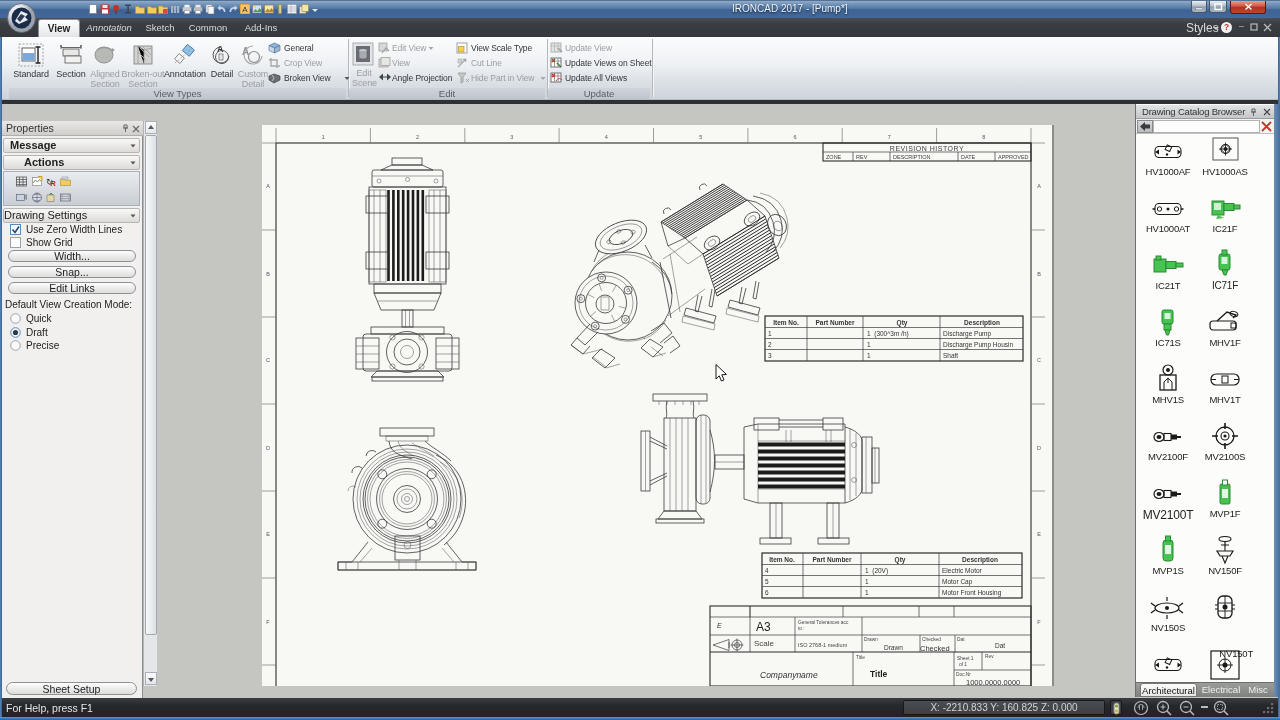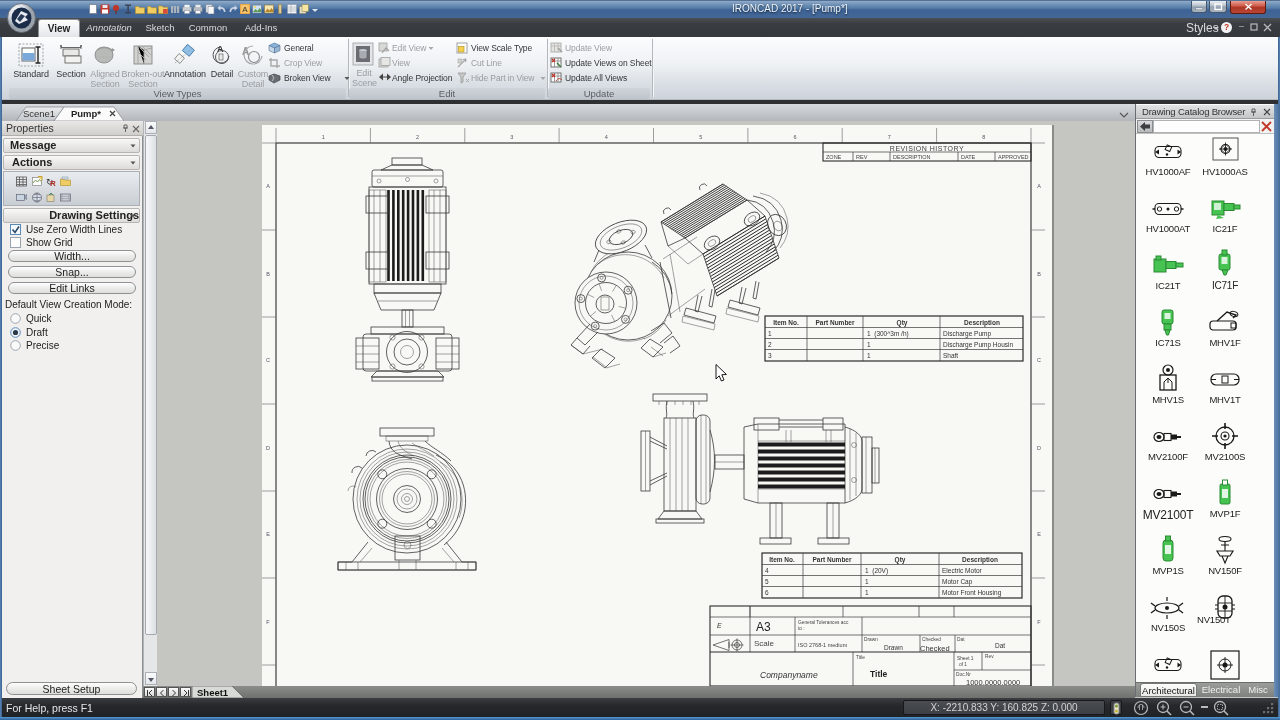--- a/index.html
+++ b/index.html
@@ -366,52 +366,36 @@
         <svg width="13" height="12">
           <rect x="1" y="1" width="10" height="9" fill="#fdfdfd" stroke="#555" stroke-width="0.8"></rect>
           <path d="M1 4 h10 M4.5 1 v9 M8 1 v9" stroke="#777" stroke-width="0.7"></path>
           <path d="M2 2 l3 3 m0-3 l-3 3" stroke="#c03428" stroke-width="1.2"></path>
           <path d="M6 9 c2-3 4-3 6-1" stroke="#b04030" stroke-width="1" fill="none"></path>
         </svg>
       </div>
       <div class="t" style="position:absolute;left:565px;top:36px;width:120px;height:10px;font-size:8.5px;color:#33363a;letter-spacing:-0.1px;">Update All Views</div>
     </div>
     <div style="position:absolute;left:0px;top:100px;width:1280px;height:4px;background:#2e3034;"></div>
-    <div style="position:absolute;left:0px;top:104px;width:1135px;height:17px;background:linear-gradient(#d8dbdf,#b2b6bb);">
-      <svg width="1135" height="17" style="position:absolute;left:0;top:0">
-      <defs>
-       <linearGradient id="tgrad" x1="0" y1="0" x2="0" y2="1">
-            <stop offset="0%" stop-color="#eceef0"></stop>
-            <stop offset="100%" stop-color="#c2c6ca"></stop>
-          </linearGradient>
-      </defs>
-      <polygon points="16,17 26,3 64,3 54,17" fill="url(#tgrad)" stroke="#8a8d92" stroke-width="0.8"></polygon>
-      <polygon points="54,17 64,3 114,3 124,17" fill="#fafafa" stroke="#8a8d92" stroke-width="0.8"></polygon>
-      <text x="39" y="13" font-size="9.5" fill="#333" text-anchor="middle">Scene1</text>
-      <text x="86" y="13" font-size="9.5" fill="#222" font-weight="bold" text-anchor="middle">Pump*</text>
-      <path d="M110 7 l5 5 m0 -5 l-5 5" stroke="#444" stroke-width="1.2"></path>
-      <path d="M1120 9 l4 4 4-4" stroke="#555" stroke-width="1.2" fill="none"></path>
-    </svg>
-    </div>
     <div style="position:absolute;left:0px;top:121px;width:143px;height:577px;background:#f1f0ee;border-right:1px solid #8a8d92;">
       <div style="position:absolute;left:0px;top:0px;width:143px;height:15px;background:linear-gradient(#e9e8e6,#cfcecb);border-bottom:1px solid #b0afac;font-size:10.5px;color:#333;padding-left:6px;line-height:15px;">Properties<div style="position:absolute;left:122px;top:3px;width:7px;height:9px;">
           <svg width="7" height="9">
             <path d="M1 4 h5 M3.5 4 v4 M2 1 h3 v3 h-3z" stroke="#666" stroke-width="1" fill="none"></path>
           </svg>
         </div><div style="position:absolute;left:132px;top:4px;width:8px;height:8px;">
           <svg width="8" height="8">
             <path d="M1 1 l6 6 m0-6 l-6 6" stroke="#666" stroke-width="1.1"></path>
           </svg>
         </div></div>
       <div style="position:absolute;left:3px;top:17px;width:137px;height:15px;background:linear-gradient(#f8f8f7,#dcdbd9);border:1px solid #b6b5b3;border-radius:2px;font-size:11px;font-weight:bold;color:#222;padding-left:6px;line-height:13px;">Message<div style="position:absolute;left:126px;top:5px;width:6px;height:4px;">
           <svg width="6" height="4">
             <path d="M0.5 0.5 l2.5 3 2.5-3z" fill="#555"></path>
           </svg>
         </div></div>
-      <div style="position:absolute;left:3px;top:34px;width:137px;height:15px;background:linear-gradient(#f8f8f7,#dcdbd9);border:1px solid #b6b5b3;border-radius:2px;font-size:11px;font-weight:bold;color:#222;padding-left:8px;line-height:13px;">Actions<div style="position:absolute;left:126px;top:5px;width:6px;height:4px;">
+      <div style="position:absolute;left:3px;top:34px;width:137px;height:15px;background:linear-gradient(#f8f8f7,#dcdbd9);border:1px solid #b6b5b3;border-radius:2px;font-size:11px;font-weight:bold;color:#222;padding-left:20px;line-height:13px;">Actions<div style="position:absolute;left:126px;top:5px;width:6px;height:4px;">
           <svg width="6" height="4">
             <path d="M0.5 0.5 l2.5 3 2.5-3z" fill="#555"></path>
           </svg>
         </div></div>
       <div style="position:absolute;left:3px;top:50px;width:137px;height:35px;background:linear-gradient(#e9ecef,#c9ced4);border:1px solid #aab0b6;">
         <div style="position:absolute;left:12px;top:4px;width:11px;height:11px;">
           <svg width="11" height="11">
             <rect x="0.5" y="1" width="10" height="9" fill="#e8eaec" stroke="#555" stroke-width="0.8"></rect>
             <path d="M0.5 3.5 h10 M0.5 6 h10 M0.5 8.5 h10 M3.5 1 v9 M7 1 v9" stroke="#555" stroke-width="0.8"></path>
           </svg>
@@ -453,21 +437,21 @@
             <path d="M5 3 v-2 m0 0 l-2 2 m2-2 l2 2" stroke="#586" stroke-width="1"></path>
           </svg>
         </div>
         <div style="position:absolute;left:56px;top:20px;width:11px;height:11px;">
           <svg width="11" height="11">
             <rect x="0.5" y="2" width="10" height="7" fill="#d0d4d8" stroke="#667" stroke-width="0.7"></rect>
             <path d="M2 2 v7 M9 2 v7 M0.5 4.3 h10 M0.5 6.6 h10" stroke="#889" stroke-width="0.6"></path>
           </svg>
         </div>
       </div>
-      <div style="position:absolute;left:3px;top:87px;width:137px;height:15px;background:linear-gradient(#f8f8f7,#dcdbd9);border:1px solid #b6b5b3;border-radius:2px;font-size:11px;font-weight:bold;color:#222;padding-left:6px;line-height:13px;text-align:right;">Drawing Settings<div style="position:absolute;left:126px;top:5px;width:6px;height:4px;">
+      <div style="position:absolute;left:3px;top:87px;width:137px;height:15px;background:linear-gradient(#f8f8f7,#dcdbd9);border:1px solid #b6b5b3;border-radius:2px;font-size:11px;font-weight:normal;color:#222;line-height:13px;">Drawing Settings<div style="position:absolute;left:126px;top:5px;width:6px;height:4px;">
           <svg width="6" height="4">
             <path d="M0.5 0.5 l2.5 3 2.5-3z" fill="#555"></path>
           </svg>
         </div></div>
       <div style="position:absolute;left:10px;top:103px;width:130px;height:12px;">
         <div style="position:absolute;left:0px;top:0px;width:11px;height:11px;">
           <svg width="11" height="11">
             <rect x="0.5" y="0.5" width="10" height="10" fill="#f4f8fb" stroke="#5a8ab8" stroke-width="1"></rect>
             <path d="M2.5 5.5 l2.5 3 4 -6" stroke="#2a4a6a" stroke-width="1.6" fill="none"></path>
           </svg>
@@ -856,46 +840,20 @@
           <rect x="770" y="503" width="12" height="35" stroke="#3a3a3a" stroke-width="0.8" fill="none"></rect>
           <rect x="827" y="503" width="12" height="35" stroke="#3a3a3a" stroke-width="0.8" fill="none"></rect>
           <line x1="776" y1="503" x2="776" y2="538" stroke="#4a4a4a" stroke-width="0.5" fill="none"></line>
           <line x1="833" y1="503" x2="833" y2="538" stroke="#4a4a4a" stroke-width="0.5" fill="none"></line>
           <rect x="760" y="538" width="31" height="6" stroke="#3a3a3a" stroke-width="0.8" fill="none"></rect>
           <rect x="818" y="538" width="31" height="6" stroke="#3a3a3a" stroke-width="0.8" fill="none"></rect>
           <path d="M716 364.5 l0 14.5 3.2-3.2 2.2 5.2 2.6-1.1 -2.2-5.1 4.6-0.4 z" fill="#fff" stroke="#000" stroke-width="0.9"></path>
         </svg>
       </div>
     </div>
-    <div style="position:absolute;left:143px;top:686px;width:992px;height:12px;background:linear-gradient(#8a8d8a,#6e716e);">
-      <div style="position:absolute;left:1px;top:1px;width:11px;height:10px;background:linear-gradient(#fbfbfb,#d8dad8);border:1px solid #555;">
-        <svg width="9" height="10">
-          <path d="M2.5 2 v6 M7 2 L4 5 l3 3" stroke="#333" stroke-width="1" fill="none"></path>
-        </svg>
-      </div>
-      <div style="position:absolute;left:13px;top:1px;width:11px;height:10px;background:linear-gradient(#fbfbfb,#d8dad8);border:1px solid #555;">
-        <svg width="9" height="10">
-          <path d="M6.5 2 L3.5 5 l3 3" stroke="#333" stroke-width="1" fill="none"></path>
-        </svg>
-      </div>
-      <div style="position:absolute;left:25px;top:1px;width:11px;height:10px;background:linear-gradient(#fbfbfb,#d8dad8);border:1px solid #555;">
-        <svg width="9" height="10">
-          <path d="M3.5 2 L6.5 5 l-3 3" stroke="#333" stroke-width="1" fill="none"></path>
-        </svg>
-      </div>
-      <div style="position:absolute;left:37px;top:1px;width:11px;height:10px;background:linear-gradient(#fbfbfb,#d8dad8);border:1px solid #555;">
-        <svg width="9" height="10">
-          <path d="M7.5 2 v6 M3 2 l3 3 -3 3" stroke="#333" stroke-width="1" fill="none"></path>
-        </svg>
-      </div>
-      <svg width="120" height="12" style="position:absolute;left:49px;top:0px">
-        <polygon points="0,0 40,0 52,12 0,12" fill="#d8dad7" stroke="#555" stroke-width="0.7"></polygon>
-        <text x="5" y="9.5" font-size="9.5" font-weight="bold" fill="#111">Sheet1</text>
-      </svg>
-    </div>
     <div style="position:absolute;left:1135px;top:104px;width:139px;height:593px;background:#fcfcfb;border-left:1px solid #6a6d72;">
       <div style="position:absolute;left:0px;top:1px;width:139px;height:14px;background:linear-gradient(#e2e3e4,#c4c6c8);border-bottom:1px solid #9a9da0;font-size:9.5px;color:#333;padding-left:6px;line-height:14px;letter-spacing:-0.2px;">Drawing Catalog Browser<div style="position:absolute;left:114px;top:3px;width:7px;height:9px;">
           <svg width="7" height="9">
             <path d="M1 4 h5 M3.5 4 v4 M2 1 h3 v3 h-3z" stroke="#555" stroke-width="0.9" fill="none"></path>
           </svg>
         </div><div style="position:absolute;left:127px;top:3px;width:8px;height:8px;">
           <svg width="8" height="8">
             <path d="M1 1 l6 6 m0-6 l-6 6" stroke="#444" stroke-width="1.1"></path>
           </svg>
         </div></div>
@@ -1068,21 +1026,21 @@
       </div>
       <div style="position:absolute;left:4px;top:518px;width:56px;height:10px;font-size:9.5px;color:#222;text-align:center;letter-spacing:-0.2px;">NV150S</div>
       <div style="position:absolute;left:67px;top:486px;width:44px;height:36px;">
         <svg width="44" height="36" style="overflow:visible">
           <rect x="15" y="6" width="14" height="22" rx="5" fill="none" stroke="#1a1a1a" stroke-width="1.3"></rect>
           <path d="M15 13 h14 M15 21 h14 M22 6 v22" stroke="#1a1a1a" stroke-width="0.9"></path>
           <path d="M12 15 h3 M12 19 h3 M29 15 h3 M29 19 h3" stroke="#1a1a1a" stroke-width="1.2"></path>
           <circle cx="22" cy="17" r="2.5" fill="#1a1a1a"></circle>
         </svg>
       </div>
-      <div style="position:absolute;left:61px;top:510px;width:56px;height:10px;font-size:9.5px;color:#222;text-align:left;letter-spacing:-0.2px;">NV150T</div>
+      <div style="position:absolute;left:61px;top:544px;width:56px;height:10px;font-size:9.5px;color:#222;text-align:right;letter-spacing:-0.2px;">NV150T</div>
       <div style="position:absolute;left:10px;top:543px;width:44px;height:36px;">
         <svg width="44" height="36" style="overflow:visible">
           <rect x="9" y="12.5" width="26" height="11" rx="4" fill="none" stroke="#1a1a1a" stroke-width="1.1"></rect>
           <path d="M9 18 l4 -2.5 v5 z" fill="#1a1a1a"></path>
           <path d="M35 18 l-3.5 -2.5 v5 z" fill="#1a1a1a"></path>
           <rect x="20" y="11.5" width="5" height="5" fill="none" stroke="#1a1a1a" transform="rotate(25 22 14)"></rect>
           <circle cx="21" cy="20.5" r="1.2" fill="#1a1a1a"></circle>
         </svg>
       </div>
       <div style="position:absolute;left:67px;top:543px;width:44px;height:36px;">

